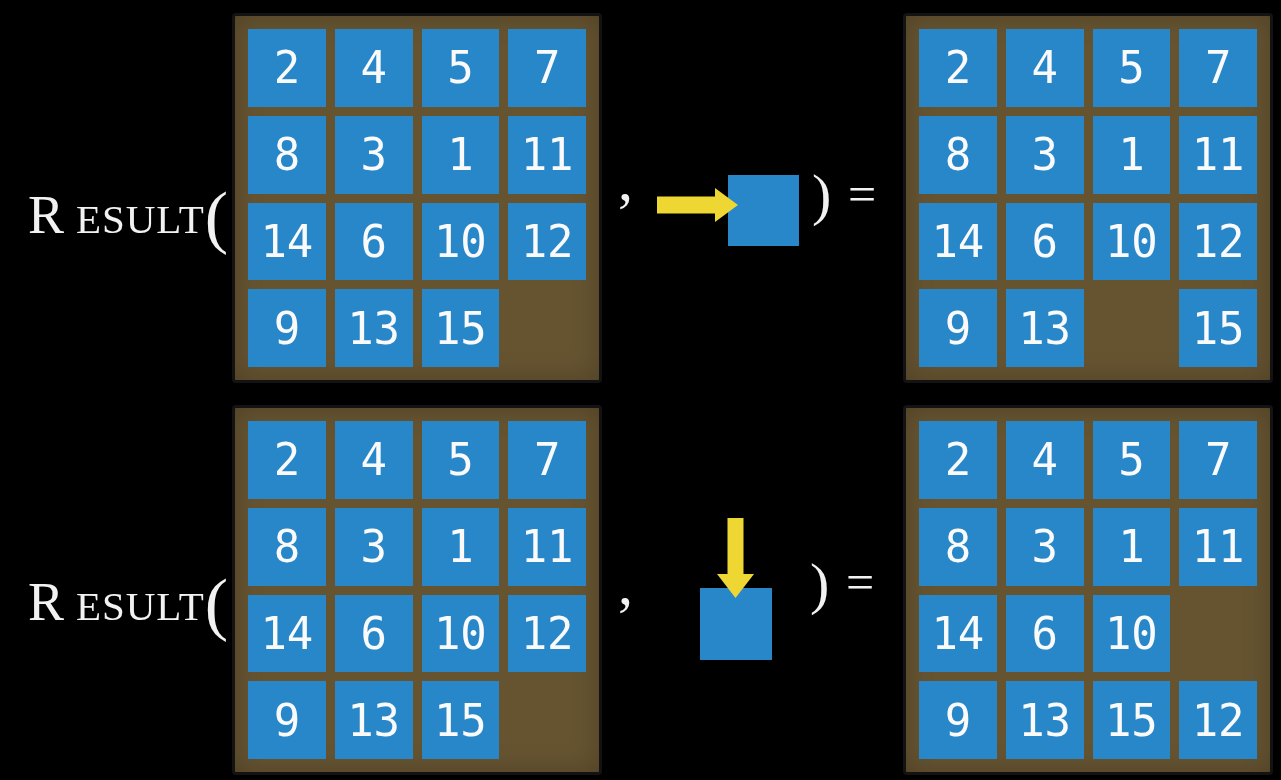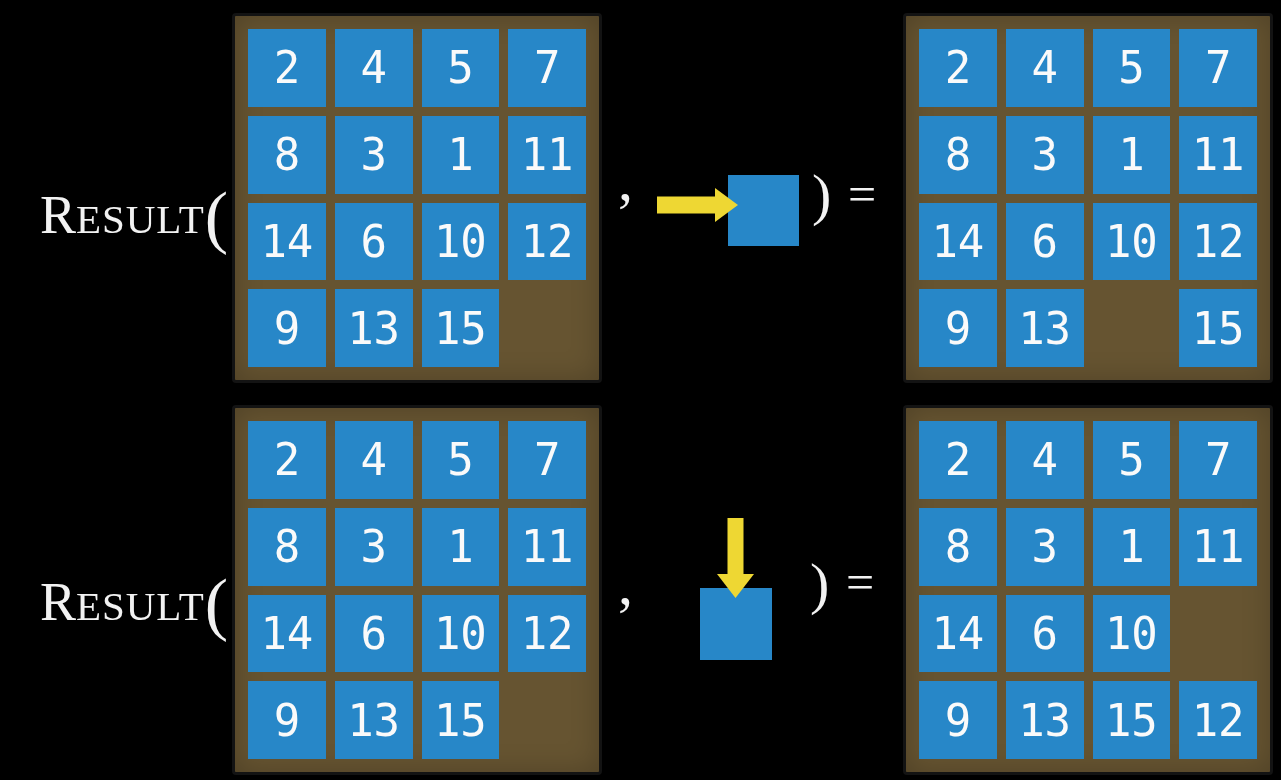--- a/index.html
+++ b/index.html
@@ -32,21 +32,21 @@
     align-items: center;
     justify-content: flex-end;
     white-space: nowrap;
   }
   .func-label.r1 { top: 13px; }
   .func-label.r2 { top: 405px; }
   .func-label .inner { line-height: 1; }
   .func-label.r1 .inner { transform: translateY(12px); }
   .func-label.r2 .inner { transform: translateY(7px); }
   .fn-initial { font-size: 54px; }
-  .fn-rest    { font-size: 41px; letter-spacing: 1px; }
+  .fn-rest    { font-size: 41px; letter-spacing: 1px; margin-left: 12px; }
   .fn-paren   { font-size: 70px; position: relative; top: 7px; }
 
   
   .board {
     position: absolute;
     width: 370px;
     height: 370px;
     background: var(--frame);
     border: 3px solid #131313;
     border-radius: 4px;

